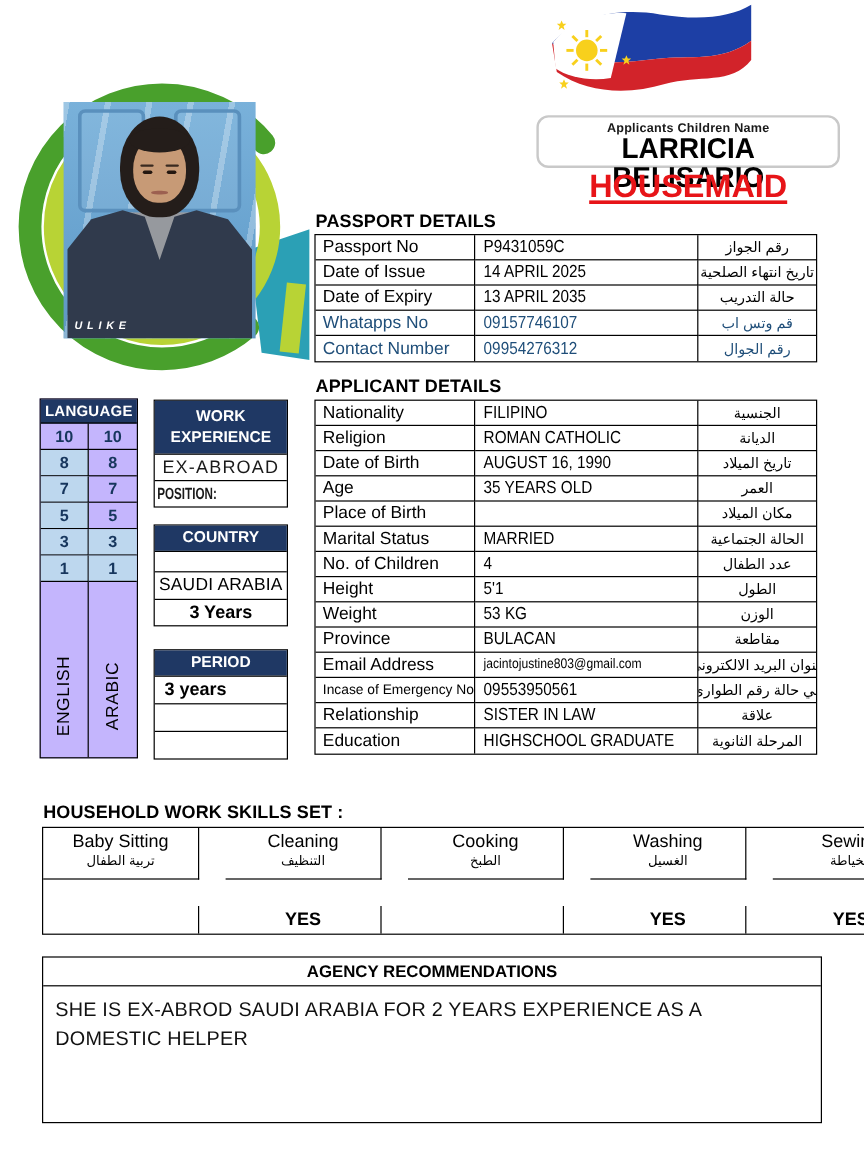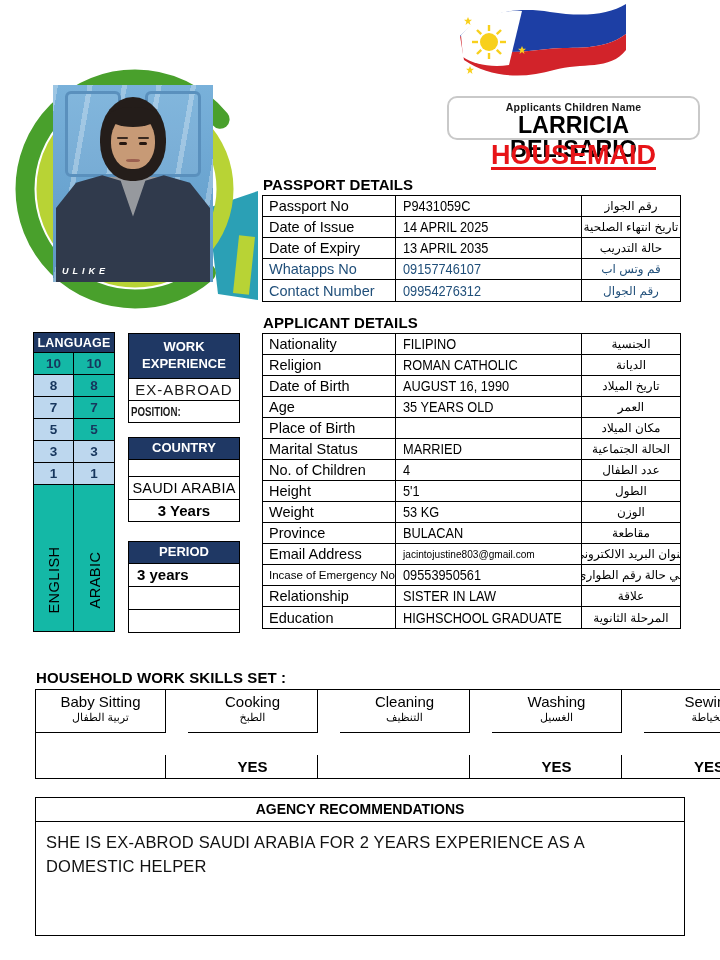--- a/index.html
+++ b/index.html
@@ -61,21 +61,21 @@
   .col-label { padding-left:6px; }
   .col-value { padding-left:7px; font-weight:normal;text-align:center; }
   .col-value > span { transform:scaleX(.88); transform-origin:left center; display:inline-block; }
   .col-arabic { border-right:none; justify-content:center; font-size:12px; }
   .row-last { border-bottom:none; }
   .small-label { font-size:11.5px; }
   .blue { color:#1f4e79; }
 
   
   #lang-table { position:absolute; left:33px; top:332px; display:grid; grid-template-columns:40px 40px;
-    border:1.5px solid #000; background:#14b8a6; }
+    border:1.5px solid #000; background:#c4b5fd; }
   .lang-header { grid-column:1 / 3; height:20px; background:#1f3864; color:#fff; font-weight:bold;
     font-size:12.5px; display:flex; align-items:center; justify-content:center; letter-spacing:.2px;
     border-bottom:1px solid #000; }
   .lang-cell { height:22px; display:flex; align-items:center; justify-content:center; font-weight:bold;
     font-size:13.5px; color:#17365d; border-bottom:1px solid #000; border-right:1px solid #000; }
   .lang-cell.r { border-right:none; }
   .lang-cell.hl { background:#bdd7ee; }
   .lang-vert { position:relative; height:146px; border-right:1px solid #000; display:flex;
     align-items:center; justify-content:center; }
   .lang-vert.r { border-right:none; }
@@ -328,26 +328,26 @@
       </div>
   </div>
 
   <div class="sec-title t-skills">HOUSEHOLD WORK SKILLS SET :</div>
   <div id="skills-table">
       <div class="sk-head">
         <div class="sk-en">Baby Sitting</div>
         <div class="sk-ar">تربية الطفال</div>
       </div>
       <div class="sk-head">
+        <div class="sk-en">Cleaning</div>
+        <div class="sk-ar">التنظيف</div>
+      </div>
+      <div class="sk-head">
         <div class="sk-en">Cooking</div>
         <div class="sk-ar">الطبخ</div>
-      </div>
-      <div class="sk-head">
-        <div class="sk-en">Cleaning</div>
-        <div class="sk-ar">التنظيف</div>
       </div>
       <div class="sk-head">
         <div class="sk-en">Washing</div>
         <div class="sk-ar">الغسيل</div>
       </div>
       <div class="sk-head last">
         <div class="sk-en">Sewing</div>
         <div class="sk-ar">الخياطة</div>
       </div>
       <div class="sk-val"></div>

